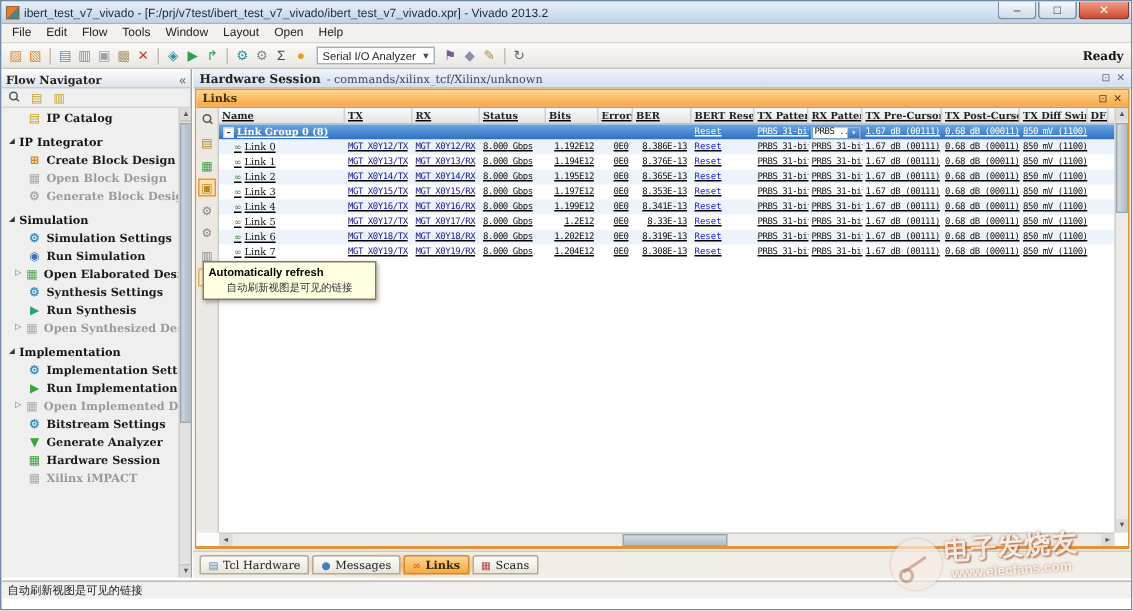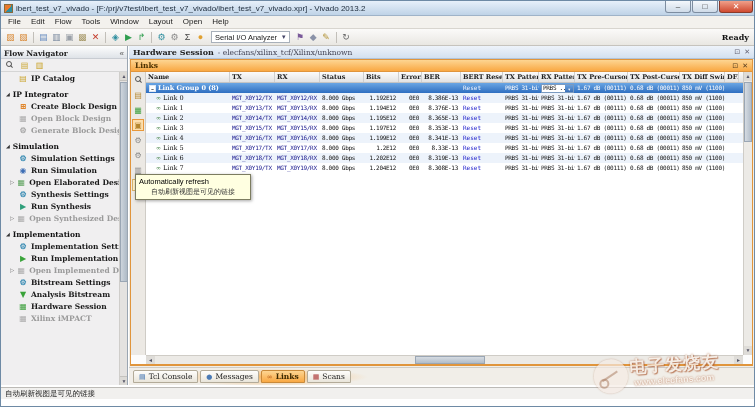--- a/index.html
+++ b/index.html
@@ -98,21 +98,21 @@
 
   .links-body{position:absolute;left:0;right:0;top:12px;bottom:0;background:#fcfcfc;overflow:hidden;}
   .side-strip{position:absolute;left:0;top:0;width:15px;bottom:9px;background:#ece9e4;
     border-right:1px solid #cfccc6;display:flex;flex-direction:column;align-items:center;padding-top:2px;gap:3px;}
   .strip-icon{width:12px;height:12px;font-size:8px;line-height:12px;text-align:center;border:1px solid transparent;}
   .strip-icon.active{background:#fddfae;border:1px solid #e8983a;}
   .strip-icon.hover{background:#fbeec9;border:1px solid #d8b26a;}
 
   
   .tbl{position:absolute;left:15px;top:0;right:9px;bottom:9px;overflow:hidden;background:#fff;}
-  .trow{display:flex;width:600px;}
+  .trow{display:flex;width:600px;text-decoration:underline;}
   .th-row{height:11px;background:linear-gradient(#fbfbfb,#e3e3e3);border-bottom:1px solid #c4c4c4;}
   .th{font-size:6.5px;font-weight:bold;color:#222;font-family:"DejaVu Serif",serif;
     border-right:1px solid #cfcfcf;padding:1px 0 0 2px;white-space:nowrap;overflow:hidden;flex:none;}
   .row{height:10px;align-items:center;}
   .row.alt{background:#edf3fb;}
   .row.group{background:linear-gradient(#6aa6e4,#2f6fc1);color:#fff;}
   .cell{flex:none;white-space:nowrap;overflow:hidden;padding-left:2px;height:10px;line-height:10px;}
   .c-name{font-size:6.5px;font-family:"DejaVu Serif",serif;color:#111;}
   .row.group .c-name{color:#fff;font-weight:bold;}
   .c-mono{font-family:"DejaVu Sans Mono",monospace;font-size:6px;letter-spacing:-0.3px;color:#16168c;}
@@ -139,21 +139,21 @@
     background:linear-gradient(90deg,#d5dbe2,#b2bdc9);border:1px solid #9aa6b4;}
   .hscroll{position:absolute;left:15px;right:9px;bottom:0;height:9px;background:#eceae6;border-top:1px solid #cfccc6;}
   .hscroll .arr{position:absolute;top:0;width:9px;height:8px;font-size:5px;text-align:center;line-height:8px;color:#556;background:#dedcd8;}
   .hscroll .arr.left{left:0;} .hscroll .arr.right{right:0;}
   .hscroll .thumb{position:absolute;left:45%;top:0;width:70px;height:8px;
     background:linear-gradient(#d5dbe2,#b2bdc9);border:1px solid #9aa6b4;}
 
   
   .tooltip{position:absolute;left:4px;top:102px;width:116px;background:#ffffe1;
     border:1px solid #7c7c60;box-shadow:1px 1px 3px rgba(0,0,0,.35);padding:2px 3px;z-index:20;}
-  .tt-title{font-size:7.5px;font-weight:normal;color:#000;}
+  .tt-title{font-size:7.5px;font-weight:bold;color:#000;}
   .tt-text{font-size:7px;color:#333;text-align:center;margin-top:1px;}
 
   
   .tabbar{position:absolute;left:0;right:0;bottom:0;height:18px;background:#f1eee8;
     border-top:1px solid #cfccc6;padding:2px 0 0 4px;}
   .tab-glow{position:absolute;left:40px;top:0;width:200px;height:18px;
     background:radial-gradient(ellipse at center,rgba(249,168,67,.8),rgba(249,168,67,0) 70%);}
   .tabs{position:relative;display:flex;gap:2px;}
   .tab{height:13px;border:1px solid #b3ab99;border-radius:2px 2px 0 0;
     background:linear-gradient(#fefdfb,#e9e5da);display:flex;align-items:center;
@@ -322,42 +322,42 @@
             <span class="exp">▷</span>
             <span class="sb-ico" style="color: rgb(153, 153, 153);">▦</span>
             <span>Open Implemented Design</span>
           </div>
           <div class="sb-item">
             <span class="sb-ico" style="color: rgb(63, 143, 181);">⚙</span>
             <span>Bitstream Settings</span>
           </div>
           <div class="sb-item">
             <span class="sb-ico" style="color: rgb(58, 163, 58);">▼</span>
-            <span>Analysis Bitstream</span>
+            <span>Generate Analyzer</span>
           </div>
           <div class="sb-item">
             <span class="sb-ico" style="color: rgb(58, 158, 58);">▦</span>
             <span>Hardware Session</span>
           </div>
           <div class="sb-item disabled">
             <span class="sb-ico" style="color: rgb(153, 153, 153);">▦</span>
             <span>Xilinx iMPACT</span>
           </div>
         </div>
       <div class="sb-scroll">
         <span class="arr">▲</span>
         <span class="arr bottom">▼</span>
         <span class="sb-thumb"></span>
       </div>
     </div>
 
     <div class="hw-panel">
       <div class="hw-header">
         <span class="hw-title">Hardware Session</span>
-        <span class="hw-path">- elecfans/xilinx_tcf/Xilinx/unknown</span>
+        <span class="hw-path">- commands/xilinx_tcf/Xilinx/unknown</span>
         <span class="hw-btn">⊡</span>
         <span class="hw-btn">✕</span>
       </div>
 
       <div class="links-panel">
         <div class="links-caption">
           <span class="links-caption-text">Links</span>
           <span class="cap-btn">⊡</span>
           <span class="cap-btn">✕</span>
         </div>
@@ -556,21 +556,21 @@
             <div class="tt-text">自动刷新视图是可见的链接</div>
           </div>
         </div>
       </div>
 
       <div class="tabbar">
         <div class="tab-glow"></div>
         <div class="tabs" id="tabs">
             <div class="tab">
               <span class="tico" style="color: rgb(74, 122, 181);">▤</span>
-              <span>Tcl Console</span>
+              <span>Tcl Hardware</span>
             </div>
             <div class="tab">
               <span class="tico" style="color: rgb(74, 122, 181);">●</span>
               <span>Messages</span>
             </div>
             <div class="tab active">
               <span class="tico" style="color: rgb(201, 118, 46);">∞</span>
               <span>Links</span>
             </div>
             <div class="tab">

